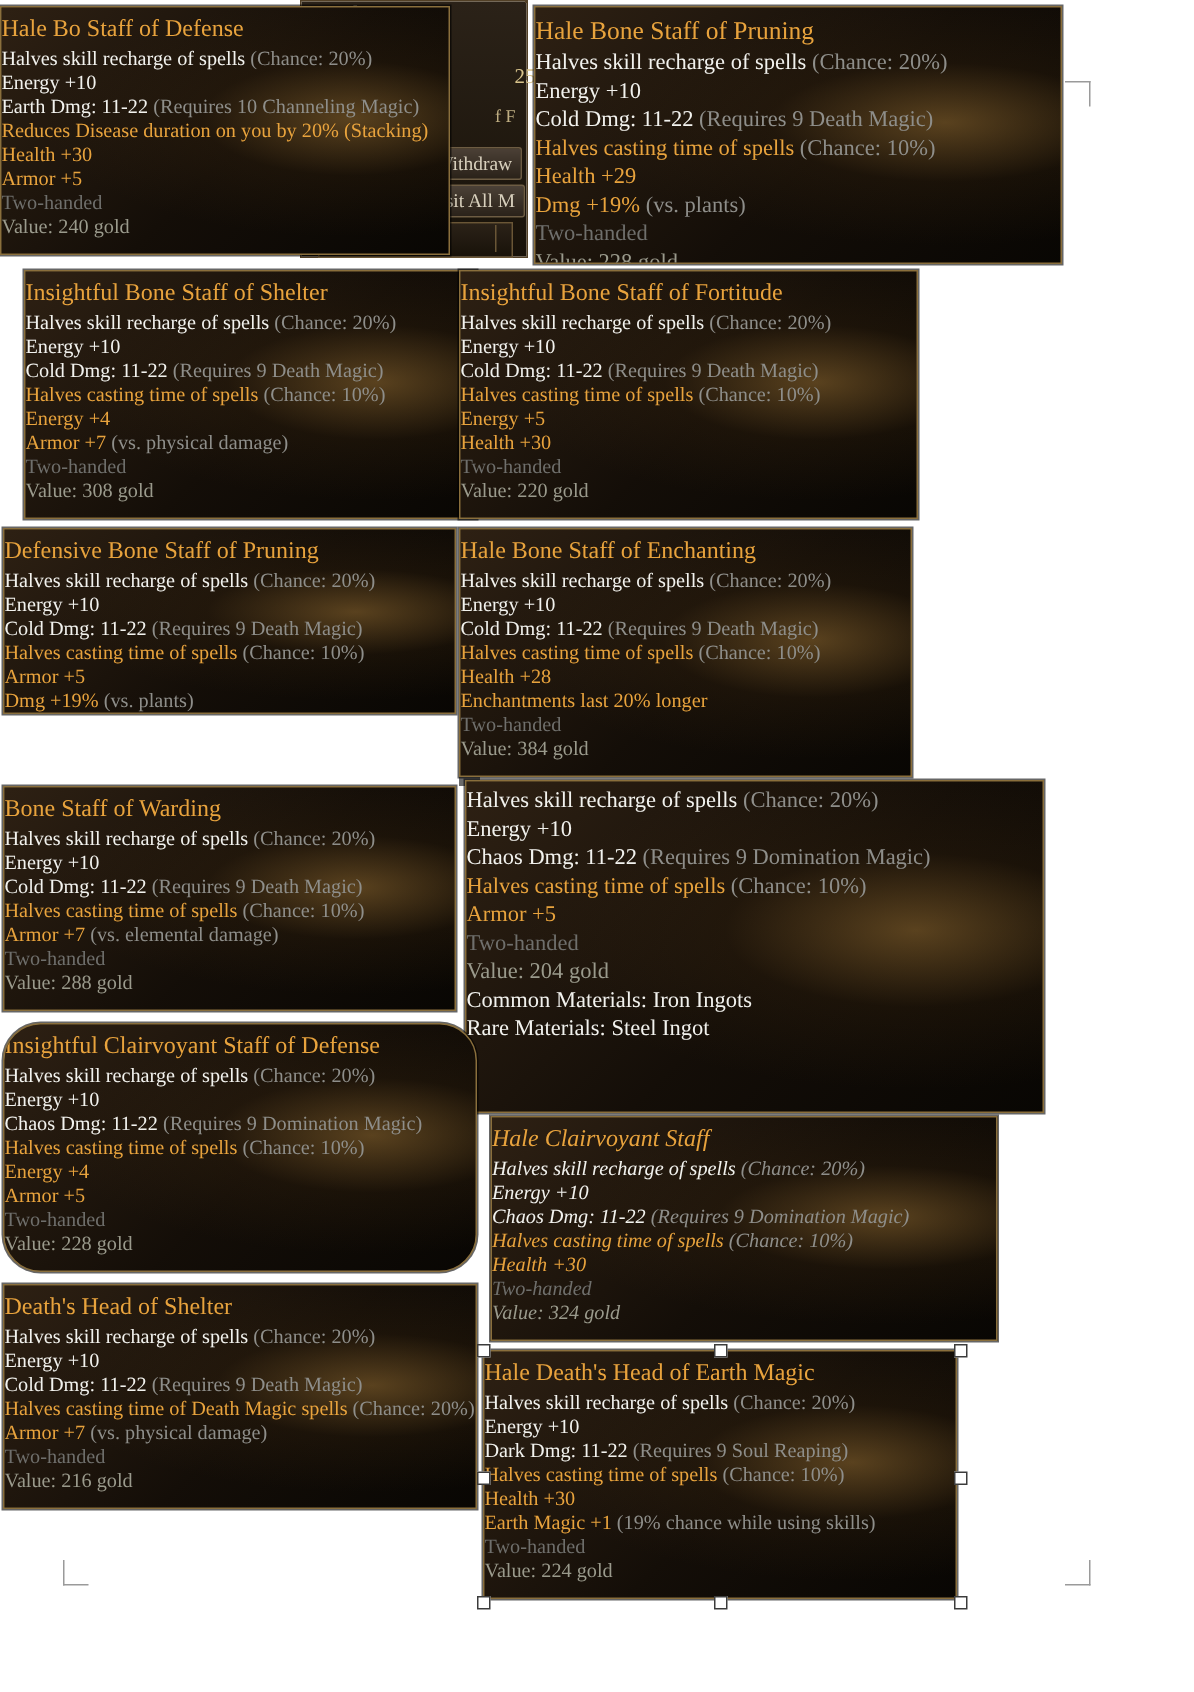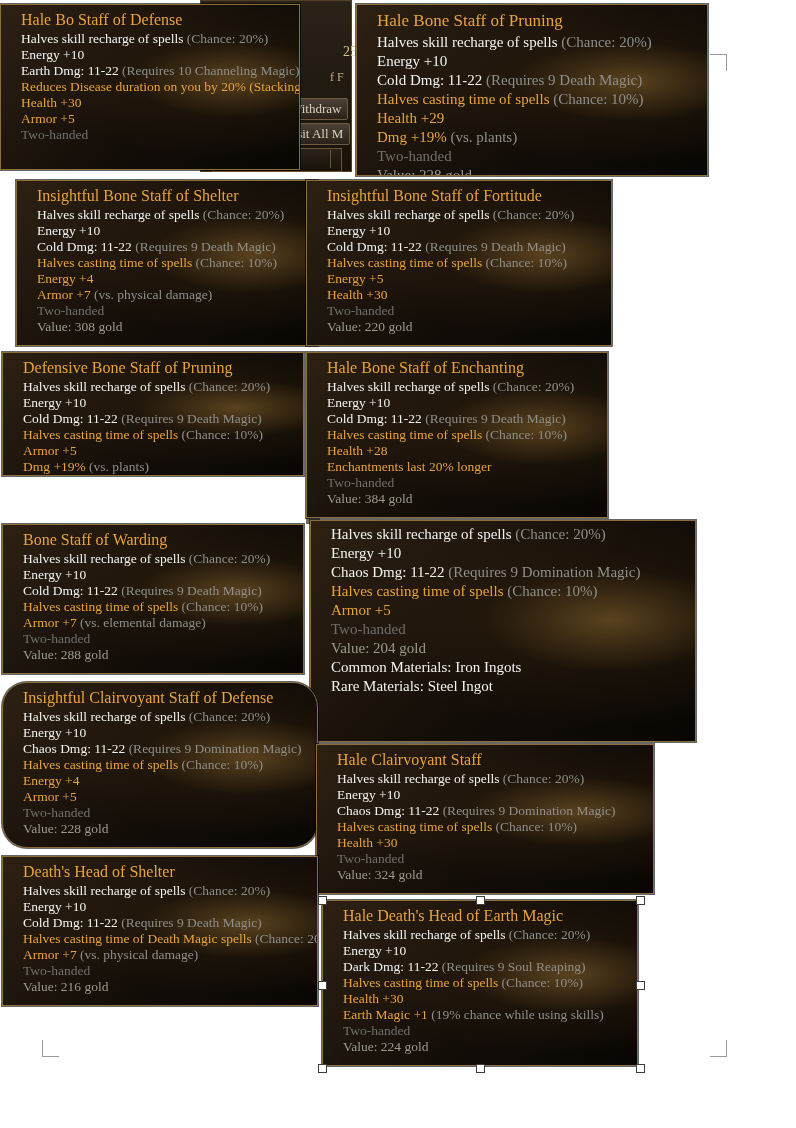--- a/index.html
+++ b/index.html
@@ -73,21 +73,21 @@
 
   
   .card {
     position: absolute;
     border: 1px solid #8a6f3c;
     background-color: #100b06;
     background-image:
       radial-gradient(ellipse at 78% 45%, rgba(150,110,50,0.55) 0%, rgba(60,40,15,0.25) 30%, rgba(10,7,4,0.0) 62%),
       linear-gradient(135deg, rgba(70,50,30,0.55) 0%, rgba(20,14,8,0.9) 55%, rgba(8,6,3,0.95) 100%);
     box-shadow: 0 0 0 1px rgba(0,0,0,0.6);
-    padding: 4px 8px 6px 20px;
+    padding: 4px 8px 6px 0;
     box-sizing: border-box;
     overflow: hidden;
   }
   .card-title {
     color: #e8a33d;
     font-size: 16px;
     line-height: 21px;
     margin-bottom: 1px;
     white-space: nowrap;
   }
@@ -141,20 +141,21 @@
 
 <div class="card" style="left:0px; top:4px; width:300px; height:166px;">
   <div class="card-title">Hale Bo Staff of Defense</div>
   <div class="line"><span class="c-white">Halves skill recharge of spells </span><span class="c-gray">(Chance: 20%)</span></div>
   <div class="line"><span class="c-white">Energy +10</span></div>
   <div class="line"><span class="c-white">Earth Dmg: 11-22 </span><span class="c-gray">(Requires 10 Channeling Magic)</span></div>
   <div class="line"><span class="c-gold">Reduces Disease duration on you by 20% (Stacking)</span></div>
   <div class="line"><span class="c-gold">Health +30</span></div>
   <div class="line"><span class="c-gold">Armor +5</span></div>
   <div class="line"><span class="c-dim">Two-handed</span></div>
+  <div class="line"><span class="c-value">Value: 240 gold</span></div>
 </div>
 
 <div class="card big" style="left:356px; top:4px; width:352px; height:172px;">
   <div class="card-title">Hale Bone Staff of Pruning</div>
   <div class="line"><span class="c-white">Halves skill recharge of spells </span><span class="c-gray">(Chance: 20%)</span></div>
   <div class="line"><span class="c-white">Energy +10</span></div>
   <div class="line"><span class="c-white">Cold Dmg: 11-22 </span><span class="c-gray">(Requires 9 Death Magic)</span></div>
   <div class="line"><span class="c-gold">Halves casting time of spells </span><span class="c-gray">(Chance: 10%)</span></div>
   <div class="line"><span class="c-gold">Health +29</span></div>
   <div class="line"><span class="c-gold">Dmg +19% </span><span class="c-gray">(vs. plants)</span></div>
@@ -239,21 +240,21 @@
   <div class="line"><span class="c-white">Halves skill recharge of spells </span><span class="c-gray">(Chance: 20%)</span></div>
   <div class="line"><span class="c-white">Energy +10</span></div>
   <div class="line"><span class="c-white">Chaos Dmg: 11-22 </span><span class="c-gray">(Requires 9 Domination Magic)</span></div>
   <div class="line"><span class="c-gold">Halves casting time of spells </span><span class="c-gray">(Chance: 10%)</span></div>
   <div class="line"><span class="c-gold">Energy +4</span></div>
   <div class="line"><span class="c-gold">Armor +5</span></div>
   <div class="line"><span class="c-dim">Two-handed</span></div>
   <div class="line"><span class="c-value">Value: 228 gold</span></div>
 </div>
 
-<div class="card" style="left:316px; top:744px; width:338px; height:150px;">
+<div class="card" style="left:327px; top:744px; width:338px; height:150px;font-style:italic;">
   <div class="card-title">Hale Clairvoyant Staff</div>
   <div class="line"><span class="c-white">Halves skill recharge of spells </span><span class="c-gray">(Chance: 20%)</span></div>
   <div class="line"><span class="c-white">Energy +10</span></div>
   <div class="line"><span class="c-white">Chaos Dmg: 11-22 </span><span class="c-gray">(Requires 9 Domination Magic)</span></div>
   <div class="line"><span class="c-gold">Halves casting time of spells </span><span class="c-gray">(Chance: 10%)</span></div>
   <div class="line"><span class="c-gold">Health +30</span></div>
   <div class="line"><span class="c-dim">Two-handed</span></div>
   <div class="line"><span class="c-value">Value: 324 gold</span></div>
 </div>
 

